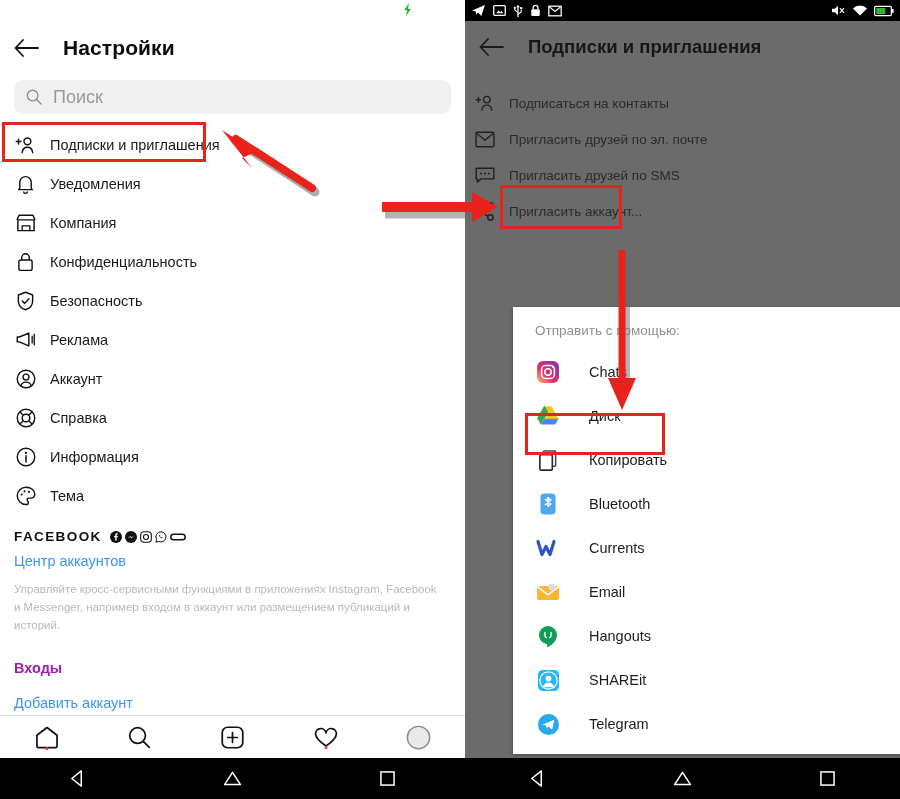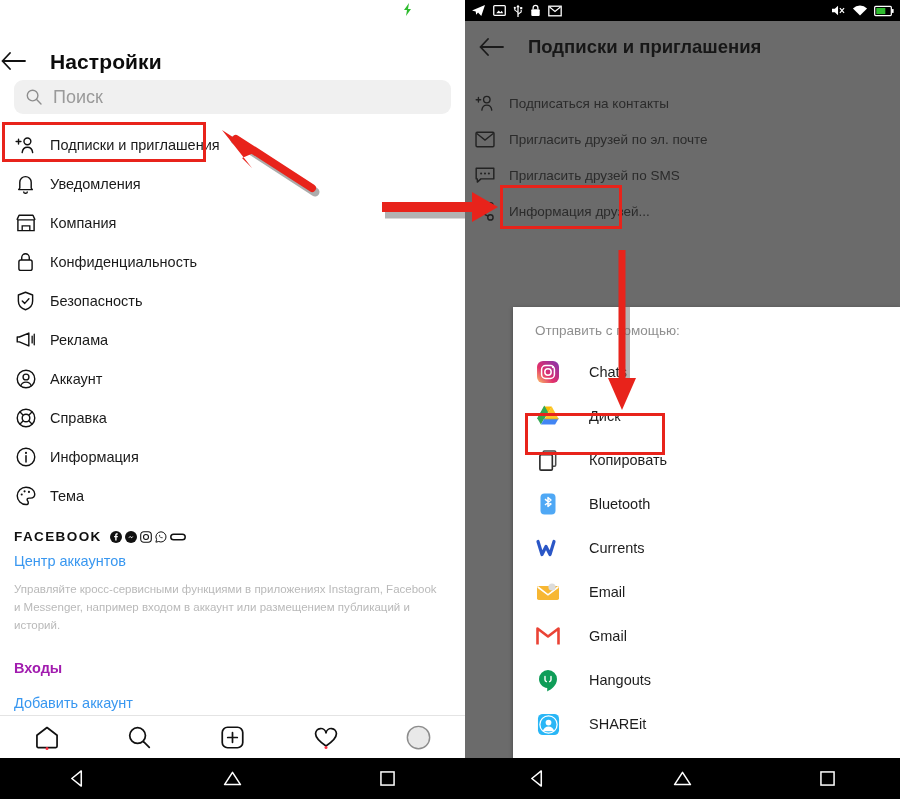--- a/index.html
+++ b/index.html
@@ -21,22 +21,22 @@
   }
   .left-status {
     height: 22px; background: #ffffff;
     position: relative;
   }
   .flash-icon {
     position: absolute; left: 404px; top: 3px;
     color: #2ebb2e; font-size: 13px; line-height: 13px;
   }
   .left-header {
-    height: 52px; display: flex; align-items: flex-end;
-    gap: 24px;
+    height: 52px; display: flex; align-items: center;
+    padding-left: 13px; gap: 24px;
   }
   .back-arrow {
     font-size: 25px; color: #111; line-height: 1;
     width: 26px; text-align: center;
   }
   .left-title {
     font-size: 21px; font-weight: bold; color: #0c0c0c;
     letter-spacing: .1px;
   }
   .search-wrap { padding: 6px 14px 9px 14px; }
@@ -440,21 +440,21 @@
       </div>
       <div class="r-row">
         <span class="mi">
           <svg width="20" height="19" viewBox="0 0 21 20">
               <circle cx="16.2" cy="3.6" r="2.8" stroke="#222" stroke-width="1.5" fill="none"></circle>
               <circle cx="4" cy="9.8" r="2.8" stroke="#222" stroke-width="1.5" fill="none"></circle>
               <circle cx="16.2" cy="16.2" r="2.8" stroke="#222" stroke-width="1.5" fill="none"></circle>
               <path d="m6.6 8.5 7-3.6M6.6 11.2l7 3.6" stroke="#222" stroke-width="1.5"></path>
             </svg>
         </span>
-        <span class="ml">Информация друзей...</span>
+        <span class="ml">Пригласить аккаунт...</span>
       </div>
     </div>
 
     <div class="sheet">
       <div class="sheet-title">Отправить с помощью:</div>
 
       <div class="sheet-row">
         <span class="si">
           <svg width="24" height="24" viewBox="0 0 24 24">
               <defs>
@@ -519,28 +519,20 @@
         <span class="si">
           <svg width="24" height="20" viewBox="0 0 24 20">
               <rect x="1" y="4" width="22" height="14" rx="1.8" fill="#f7b733"></rect>
               <path d="M1.8 5 12 12.8 22.2 5" stroke="#fff" stroke-width="1.6" fill="none"></path>
               <circle cx="16" cy="5" r="3.6" fill="#dcdcdc"></circle>
             </svg>
         </span>
         <span class="sl">Email</span>
       </div>
 
-      <div class="sheet-row">
-        <span class="si">
-          <svg width="24" height="19" viewBox="0 0 24 19">
-              <path d="M1.5 17.5v-16l10.5 8 10.5-8v16" stroke="#ea4335" stroke-width="2.6" fill="none" stroke-linejoin="round"></path>
-            </svg>
-        </span>
-        <span class="sl">Gmail</span>
-      </div>
 
       <div class="sheet-row">
         <span class="si">
           <svg width="22" height="23" viewBox="0 0 22 23">
               <path d="M11 1a9 9 0 0 0-9 9c0 4.7 3.6 8.6 8.2 9v3.4C14 20.6 20 16.6 20 10a9 9 0 0 0-9-9z" fill="#0f9d58"></path>
               <path d="M8 7.5v3.2c0 .9.6 1.5 1.4 1.9M14 7.5v3.2c0 .9-.6 1.5-1.4 1.9" stroke="#fff" stroke-width="1.4" fill="none" stroke-linecap="round"></path>
             </svg>
         </span>
         <span class="sl">Hangouts</span>
       </div>

